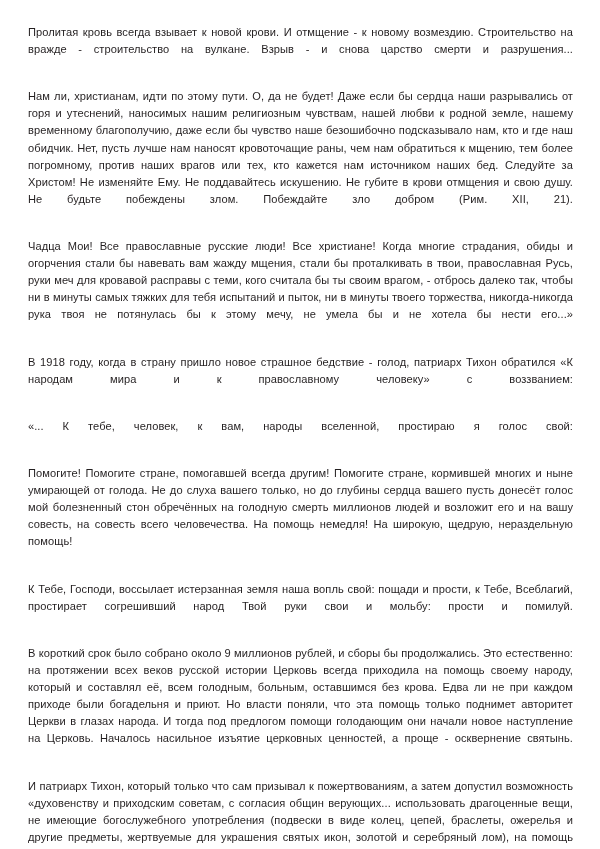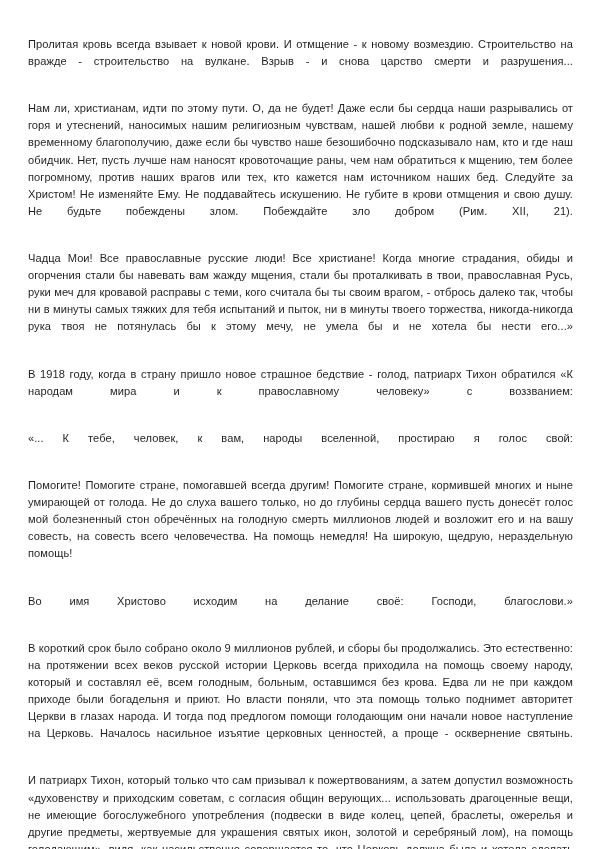--- a/index.html
+++ b/index.html
@@ -14,21 +14,21 @@
     overflow: hidden;
     font-family: "Liberation Sans", sans-serif;
     color: #231f20;
     -webkit-font-smoothing: antialiased;
   }
   #page {
     box-sizing: border-box;
     width: 522px;
     height: 849px;
     background: #ffffff;
-    padding: 36px 27px 0 28px;
+    padding: 24px 27px 0 28px;
   }
   .doc-body {
     width: 545px;
   }
   p.para {
     margin: 0 0 13px 0;
     padding: 0;
     font-size: 11.1px;
     line-height: 17.1px;
     text-align: justify;
@@ -53,18 +53,18 @@
 <body>
 
 <div id="page">
   <div class="doc-body">
     <p class="para">Пролитая кровь всегда взывает к новой крови. И отмщение - к новому возмездию. Строительство на вражде - строительство на вулкане. Взрыв - и снова царство смерти и разрушения...</p>
     <p class="para">Нам ли, христианам, идти по этому пути. О, да не будет! Даже если бы сердца наши разрывались от горя и утеснений, наносимых нашим религиозным чувствам, нашей любви к родной земле, нашему временному благополучию, даже если бы чувство наше безошибочно подсказывало нам, кто и где наш обидчик. Нет, пусть лучше нам наносят кровоточащие раны, чем нам обратиться к мщению, тем более погромному, против наших врагов или тех, кто кажется нам источником наших бед. Следуйте за Христом! Не изменяйте Ему. Не поддавайтесь искушению. Не губите в крови отмщения и свою душу. Не будьте побеждены злом. Побеждайте зло добром (Рим. XII, 21).</p>
     <p class="para">Чадца Мои! Все православные русские люди! Все христиане! Когда многие страдания, обиды и огорчения стали бы навевать вам жажду мщения, стали бы проталкивать в твои, православная Русь, руки меч для кровавой расправы с теми, кого считала бы ты своим врагом, - отбрось далеко так, чтобы ни в минуты самых тяжких для тебя испытаний и пыток, ни в минуты твоего торжества, никогда-никогда рука твоя не потянулась бы к этому мечу, не умела бы и не хотела бы нести его...»</p>
     <p class="para">В 1918 году, когда в страну пришло новое страшное бедствие - голод, патриарх Тихон обратился «К народам мира и к православному человеку» с воззванием:</p>
     <p class="para">«... К тебе, человек, к вам, народы вселенной, простираю я голос свой:</p>
     <p class="para">Помогите! Помогите стране, помогавшей всегда другим! Помогите стране, кормившей многих и ныне умирающей от голода. Не до слуха вашего только, но до глубины сердца вашего пусть донесёт голос мой болезненный стон обречённых на голодную смерть миллионов людей и возложит его и на вашу совесть, на совесть всего человечества. На помощь немедля! На широкую, щедрую, нераздельную помощь!</p>
-    <p class="para">Во имя Христово исходим на делание своё: Господи, благослови.»</p>
+    <p class="para">К Тебе, Господи, воссылает истерзанная земля наша вопль свой: пощади и прости, к Тебе, Всеблагий, простирает согрешивший народ Твой руки свои и мольбу: прости и помилуй.</p>
     <p class="para">В короткий срок было собрано около 9 миллионов рублей, и сборы бы продолжались. Это естественно: на протяжении всех веков русской истории Церковь всегда приходила на помощь своему народу, который и составлял её, всем голодным, больным, оставшимся без крова. Едва ли не при каждом приходе были богадельня и приют. Но власти поняли, что эта помощь только поднимет авторитет Церкви в глазах народа. И тогда под предлогом помощи голодающим они начали новое наступление на Церковь. Началось насильное изъятие церковных ценностей, а проще - осквернение святынь.</p>
     <p class="para">И патриарх Тихон, который только что сам призывал к пожертвованиям, а затем допустил возможность «духовенству и приходским советам, с согласия общин верующих... использовать драгоценные вещи, не имеющие богослужебного употребления (подвески в виде колец, цепей, браслеты, ожерелья и другие предметы, жертвуемые для украшения святых икон, золотой и серебряный лом), на помощь голодающим», видя, как насильственно совершается то, что Церковь должна была и хотела сделать сама, как святотатственно грабится её священное достояние, издал новое послание, в котором призвал уже к его защите: «Мы призываем чад Церкви и ныне к таковым пожертвованиям, лишь одного желая, чтобы эти пожертвования были откликом любящего сердца на нужды ближнего, лишь бы они действительно оказывали реальную помощь страждущим братьям нашим. Но мы не можем одобрить изъятия из храмов, хотя бы и через добровольное пожертвование, священных предметов, употребление коих не для богослужебных целей воспрещается канонами Вселенской церкви и карается ею как святотатство - миряне отлучением от неё, священнослужители - извержением из сана (Апостольское правило 73, Двукратный вселенский собор. Правило 10).»</p>
 
   </div>
 </div>
 
 </body></html>

